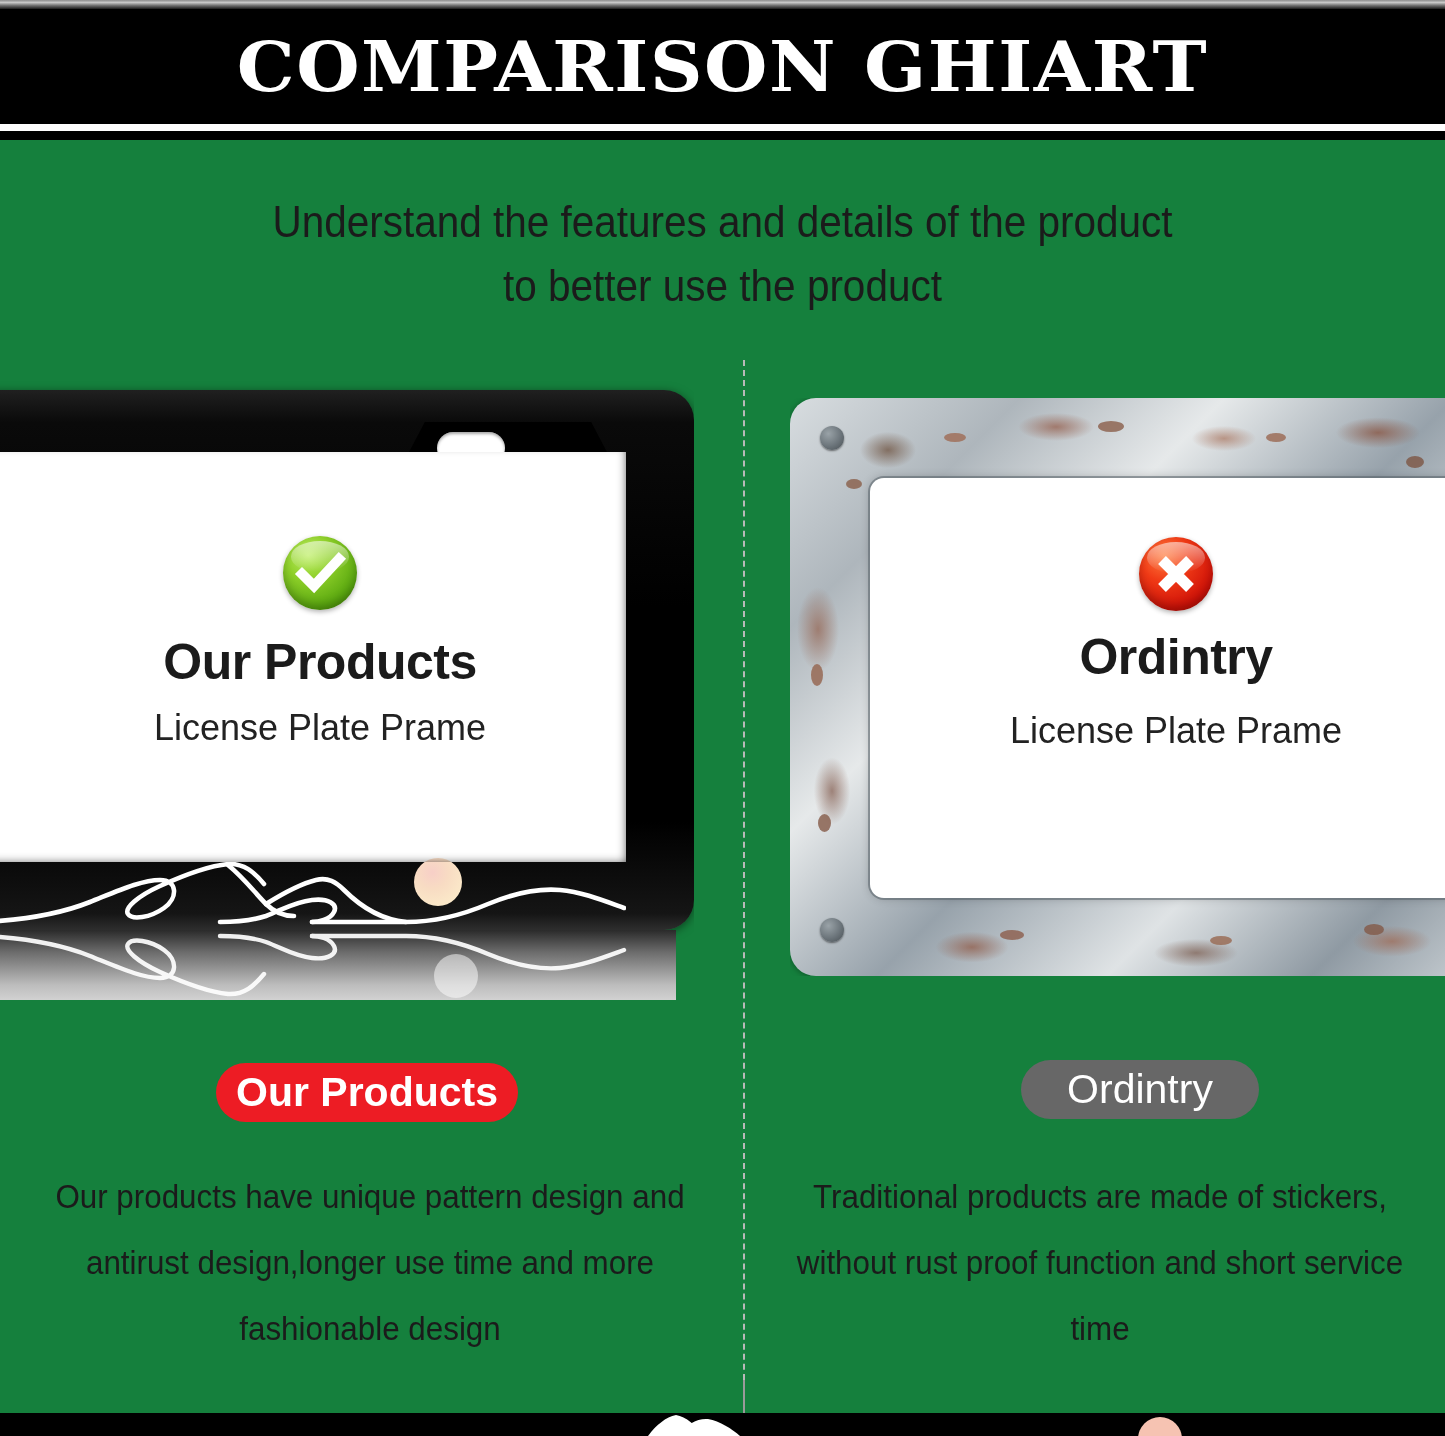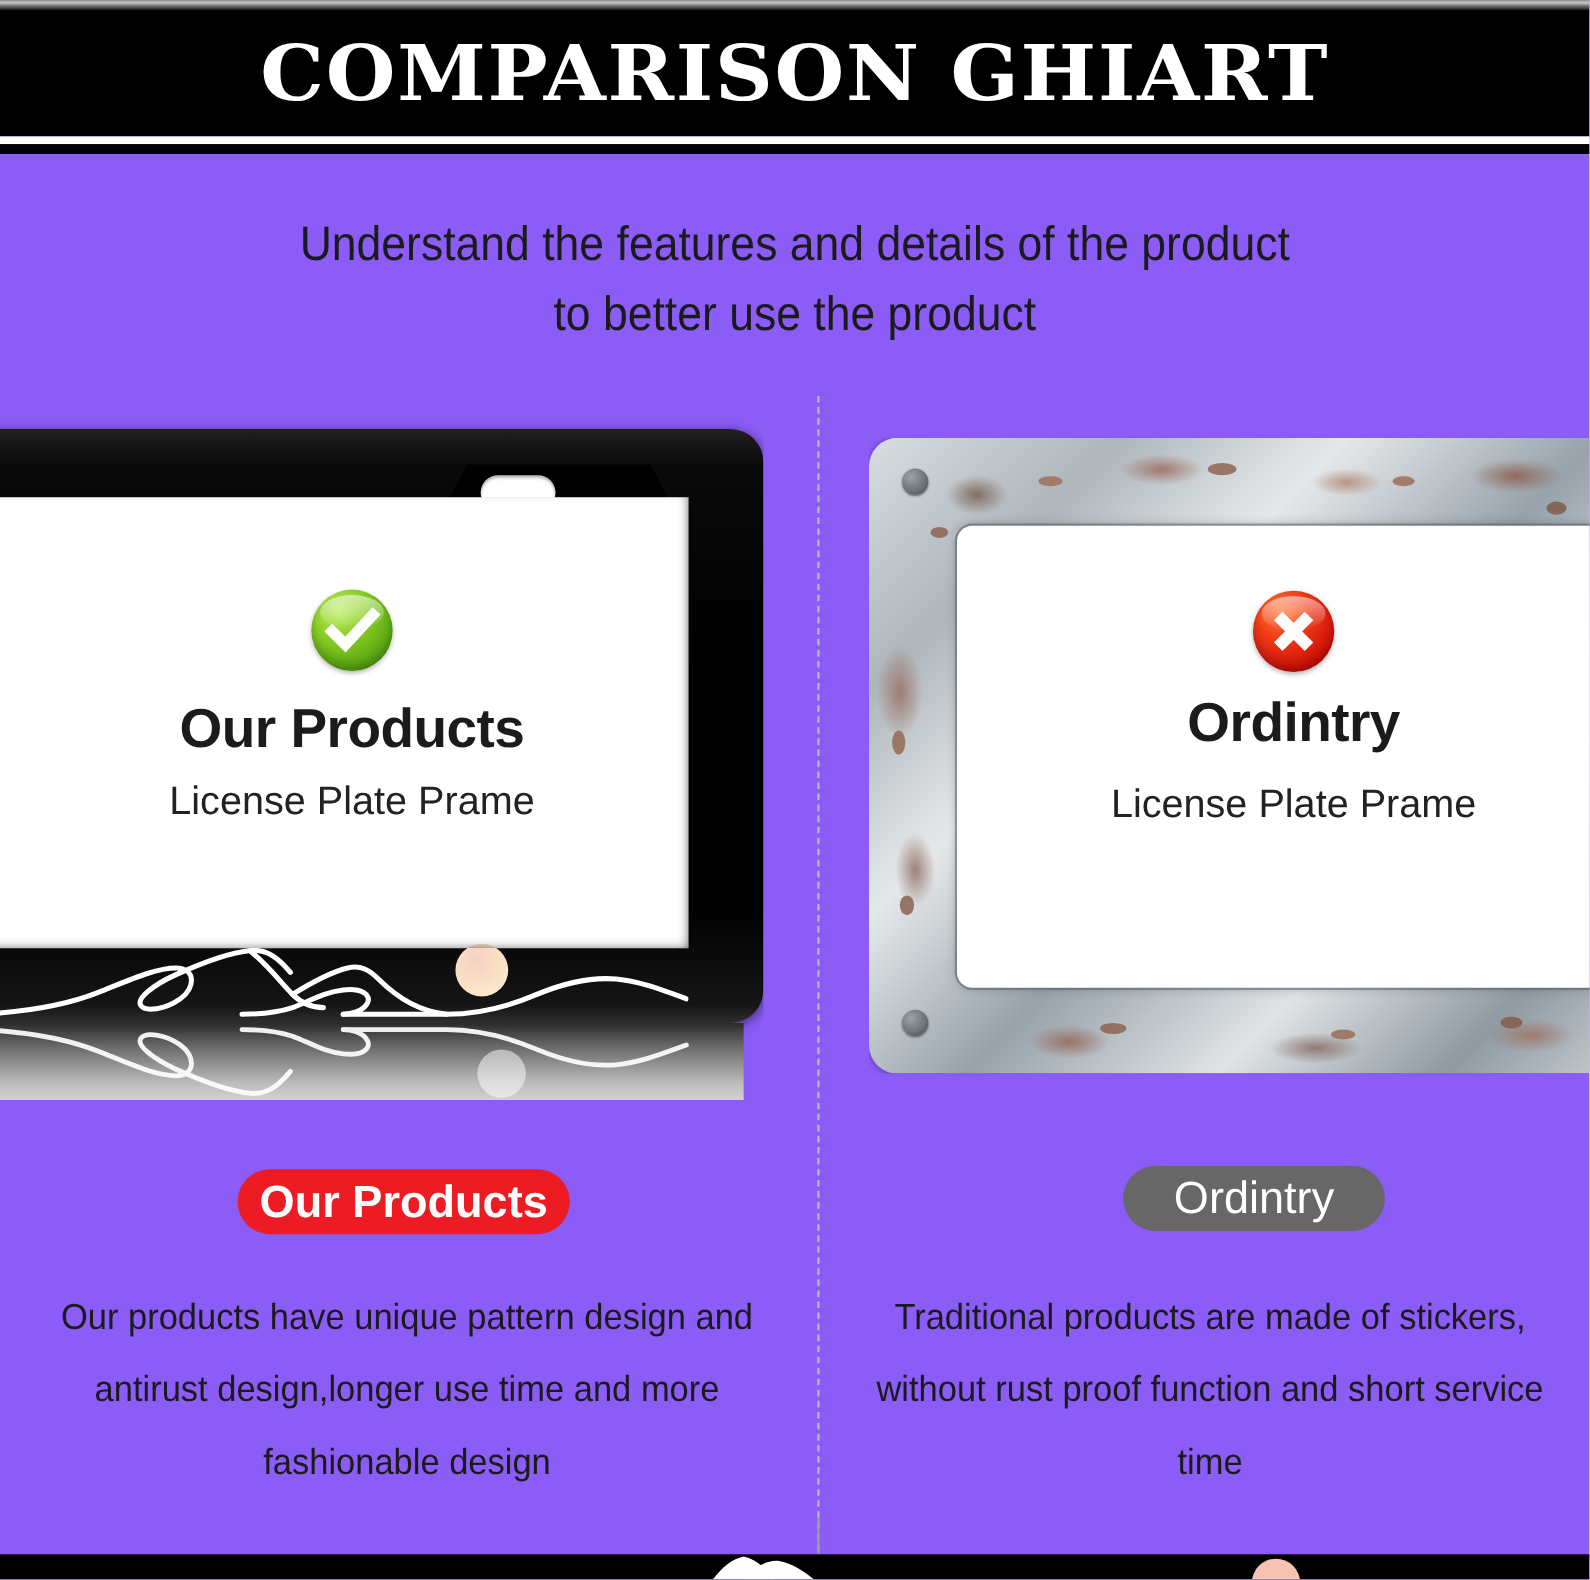--- a/index.html
+++ b/index.html
@@ -1,21 +1,21 @@
 <!DOCTYPE html>
 <html><head>
 <meta charset="utf-8">
 <title>Comparison Chart</title>
 <style>
   html,body{margin:0;padding:0;background:#fff;}
   body{
     font-family:"Liberation Sans", sans-serif;
     width:1445px;height:1436px;position:relative;overflow:hidden;
   }
-  #stage{position:absolute;left:0;top:0;width:1445px;height:1436px;background:#8b5cf6;}
+  #stage{position:absolute;left:0;top:0;width:1445px;height:1436px;background:#15803d;}
 
   
   .hdr-gloss{position:absolute;left:0;top:0;width:1445px;height:9px;
     background:linear-gradient(to bottom,#8d8d8d 0%,#c8c8c8 28%,#6e6e6e 62%,#1a1a1a 100%);}
   .hdr-band{position:absolute;left:0;top:9px;width:1445px;height:115px;background:#000;}
   .hdr-title{position:absolute;left:0;top:9px;width:1445px;height:115px;
     display:flex;align-items:center;justify-content:center;
     color:#fff;font-family:"DejaVu Serif", serif;font-weight:700;
     font-size:70px;letter-spacing:1.5px;white-space:nowrap;
     transform:scaleX(1.04);transform-origin:center;}

